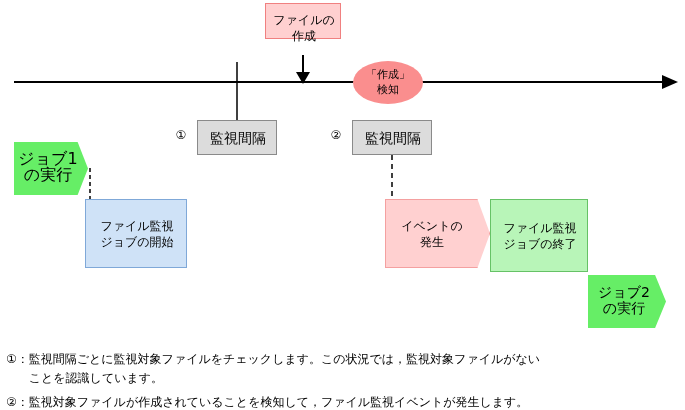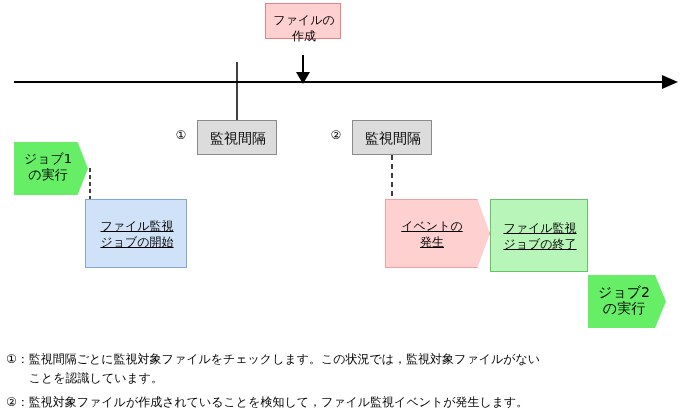--- a/index.html
+++ b/index.html
@@ -37,28 +37,28 @@
   .interval-box .txt{left:0;top:9px;width:80px;font-size:14px;}
 
   .marker{position:absolute;top:128px;width:18px;font-size:12px;text-align:center;}
   .marker.m1{left:172px;}
   .marker.m2{left:327px;}
 
   
   .job-shape{position:absolute;background:#66EE66;}
   .job1{left:14px;top:142px;width:74px;height:53px;
         clip-path:polygon(0 0,86% 0,100% 50%,86% 100%,0 100%);}
-  .job1 .txt{left:0;top:9px;width:68px;font-size:13px;}
+  .job1 .txt{left:0;top:9px;width:68px;font-size:16px;}
   .job2{left:588px;top:275px;width:78px;height:53px;
         clip-path:polygon(0 0,86% 0,100% 50%,86% 100%,0 100%);}
   .job2 .txt{left:0;top:9px;width:72px;font-size:14px;}
 
   
   .flow{position:absolute;box-sizing:border-box;}
-  .flow .txt{font-size:12px;text-decoration:underline;}
+  .flow .txt{font-size:12px;}
 
   .f-start{
     left:85px;top:199px;width:102px;height:69px;
     background:#CFE2F7;border:1px solid #7FA8D8;
   }
   .f-start .txt{left:0;top:18px;width:102px;}
 
   .f-watch{
     left:187px;top:199px;width:201px;height:69px;
     background:#66EE66;
@@ -103,20 +103,23 @@
 
     <line x1="90" y1="168" x2="90" y2="199" stroke="#000" stroke-width="1.5" stroke-dasharray="4,3"></line>
 
     <line x1="392" y1="155" x2="392" y2="199" stroke="#000" stroke-width="1.5" stroke-dasharray="5,4"></line>
   </svg>
 
   <div class="evt-box">
     <div class="txt"><span>ファイルの</span><br><span>作成</span></div>
   </div>
 
+  <div class="detect-ellipse">
+    <div class="txt"><span>「作成」</span><br><span>検知</span></div>
+  </div>
 
   <div class="marker m1">①</div>
   <div class="interval-box i1">
     <div class="txt">監視間隔</div>
   </div>
 
   <div class="marker m2">②</div>
   <div class="interval-box i2">
     <div class="txt">監視間隔</div>
   </div>

